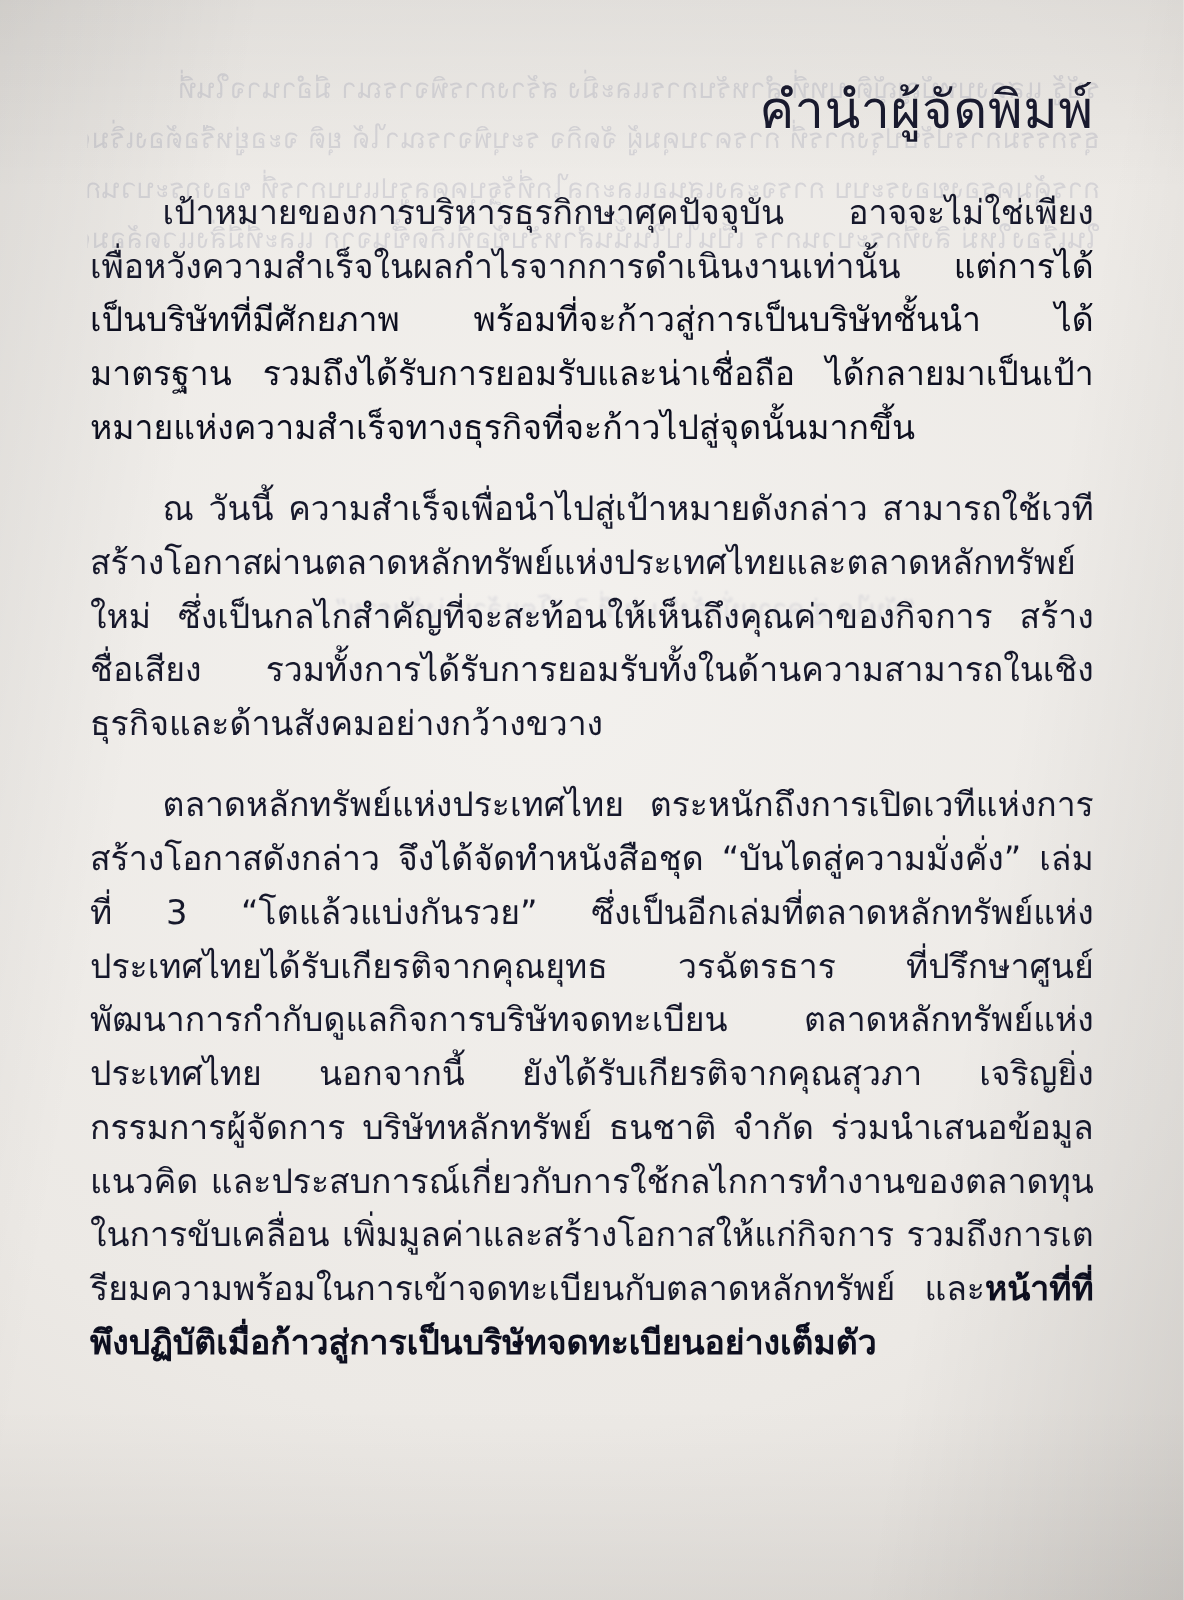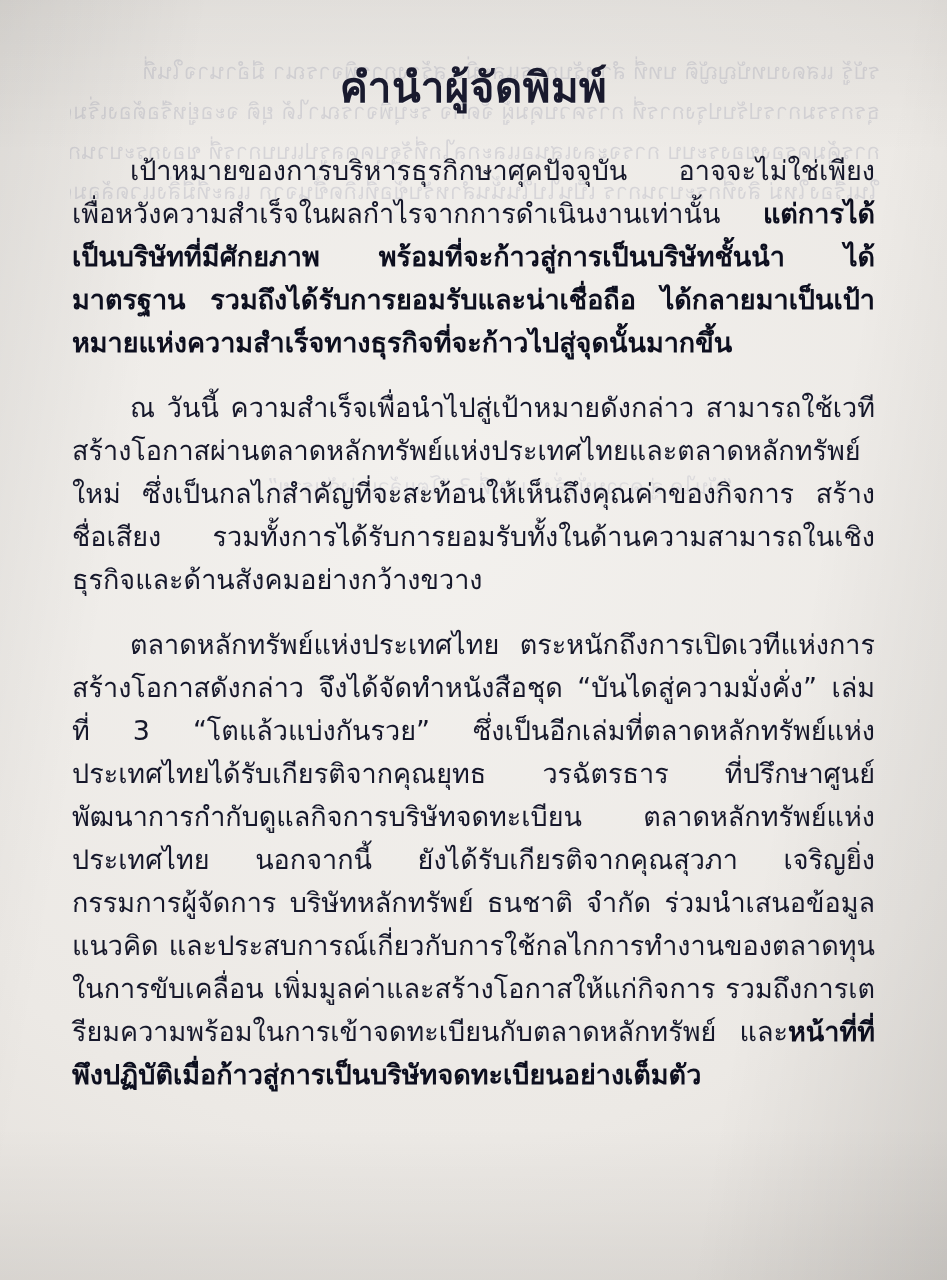--- a/index.html
+++ b/index.html
@@ -71,24 +71,24 @@
 
   .content {
     position: relative;
     z-index: 2;
     padding: 0 72px;
   }
 
   .doc-title {
     margin: 0;
     padding-top: 62px;
-    text-align: center;
+    text-align: right;
     font-size: 42px;
     line-height: 1.25;
-    font-weight: 700;
+    font-weight: 400;
     color: #191a2e;
     letter-spacing: 0.5px;
     text-shadow: 0 1px 0 rgba(255,255,255,0.45);
   }
 
   .body-text {
     margin-top: 34px;
   }
 
   .para {
@@ -100,21 +100,21 @@
     text-justify: inter-word;
     text-indent: 58px;
     word-spacing: 1px;
   }
   .para:last-child {
     margin-bottom: 0;
   }
 
   
   .emph {
-    font-weight: 700;
+    font-weight: 400;
     color: #0d0f1f;
   }
 
   .tail-bold {
     font-weight: 700;
     color: #0d0f1f;
   }
 </style>
 </head>
 <body>

